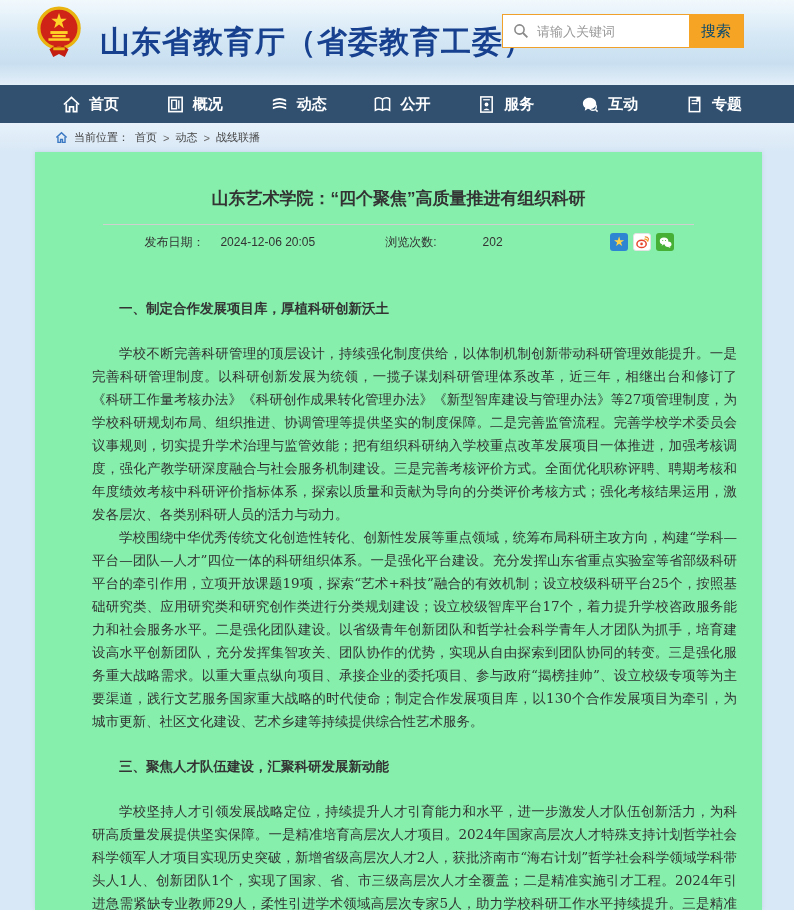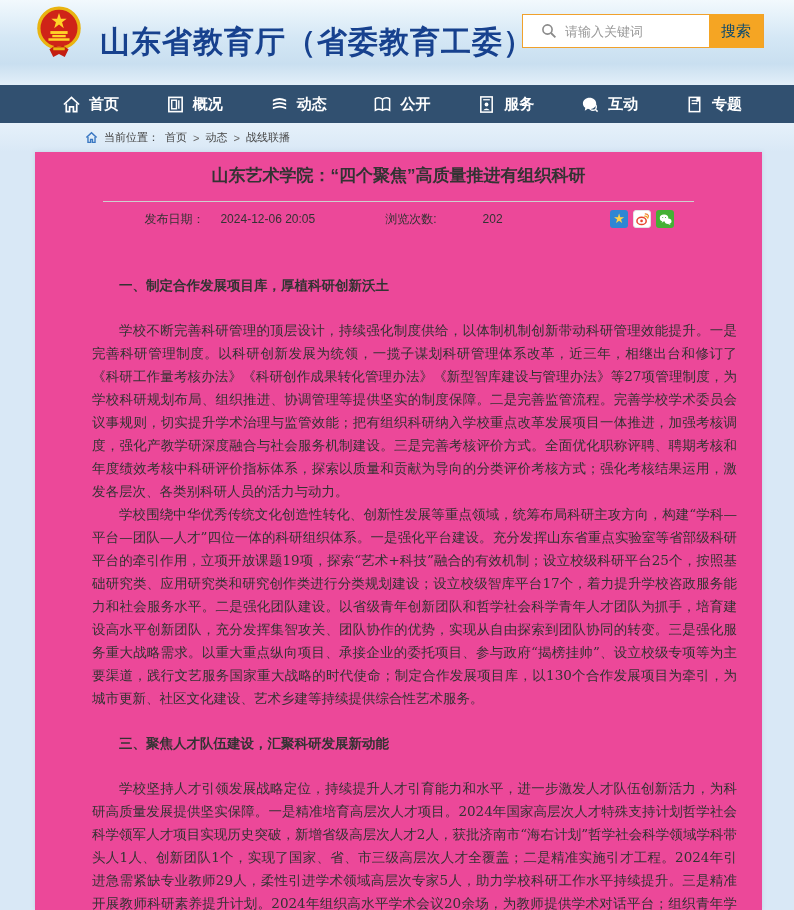--- a/index.html
+++ b/index.html
@@ -13,22 +13,22 @@
     position:relative;height:85px;
     background:linear-gradient(180deg,#f2f9fd 0%,#d4e7f5 45%,#c9dff0 75%,#e3eff9 100%);
   }
   .emblem{position:absolute;left:36px;top:5px;width:46px;height:56px;}
   .site-title{
     position:absolute;left:100px;top:22px;
     font-size:30px;font-weight:bold;color:#17418e;letter-spacing:1px;
     font-family:"Liberation Sans", sans-serif;
   }
   .search-wrap{
-    position:absolute;right:30px;top:14px;width:242px;height:34px;
-    background:#ffffff;border:1px solid #f0a12c;display:flex;align-items:center;box-sizing:border-box;padding-left:8px;
+    position:absolute;right:50px;top:14px;width:242px;height:34px;
+    background:#ffffff;border:1px solid #f0a12c;display:flex;align-items:center;box-sizing:border-box;
   }
   .search-icon{width:16px;height:16px;margin:0 6px 0 10px;flex:0 0 auto;}
   .search-input{
     flex:1;border:none;outline:none;font-size:13px;color:#333;min-width:0;
     font-family:"Liberation Sans", sans-serif;
   }
   .search-input::placeholder{color:#999;}
   .search-btn{
     width:54px;height:34px;border:none;background:#f5a523;color:#0c4a6e;
     font-size:15px;cursor:pointer;font-family:"Liberation Sans", sans-serif;
@@ -37,29 +37,29 @@
   .nav{
     height:38px;background:#315070;display:flex;align-items:center;
     justify-content:space-between;padding:0 52px 0 62px;
   }
   .nav-item{display:flex;align-items:center;gap:8px;color:#fff;cursor:pointer;}
   .nav-item .nav-ic{width:19px;height:19px;display:block;}
   .nav-label{font-size:15px;font-weight:bold;}
   
   .breadcrumb-row{
     height:29px;display:flex;align-items:center;gap:6px;
-    padding-left:85px;font-size:11px;color:#444;
+    padding-left:55px;font-size:11px;color:#444;
     background:linear-gradient(180deg,#e6f1fa,#d9e8f6);
   }
   .crumb-link{cursor:pointer;}
   .crumb-sep{color:#666;}
   
   .card{
-    margin-left:35px;width:727px;height:758px;background:#ec4899;
-    box-sizing:border-box;padding-top:12px;overflow:hidden;
+    margin-left:35px;width:727px;height:758px;background:#86efac;
+    box-sizing:border-box;padding-top:35px;overflow:hidden;
     box-shadow:0 0 4px rgba(120,150,180,.25);
   }
   .article-title{
     text-align:center;font-size:17px;font-weight:bold;color:#333;
     margin:0 40px;line-height:24px;
   }
   .title-divider{border:none;border-top:1px solid #cfcfcf;margin:13px 68px 0 68px;}
   .meta-row{
     position:relative;display:flex;align-items:center;justify-content:center;
     font-size:12px;color:#333;height:34px;

